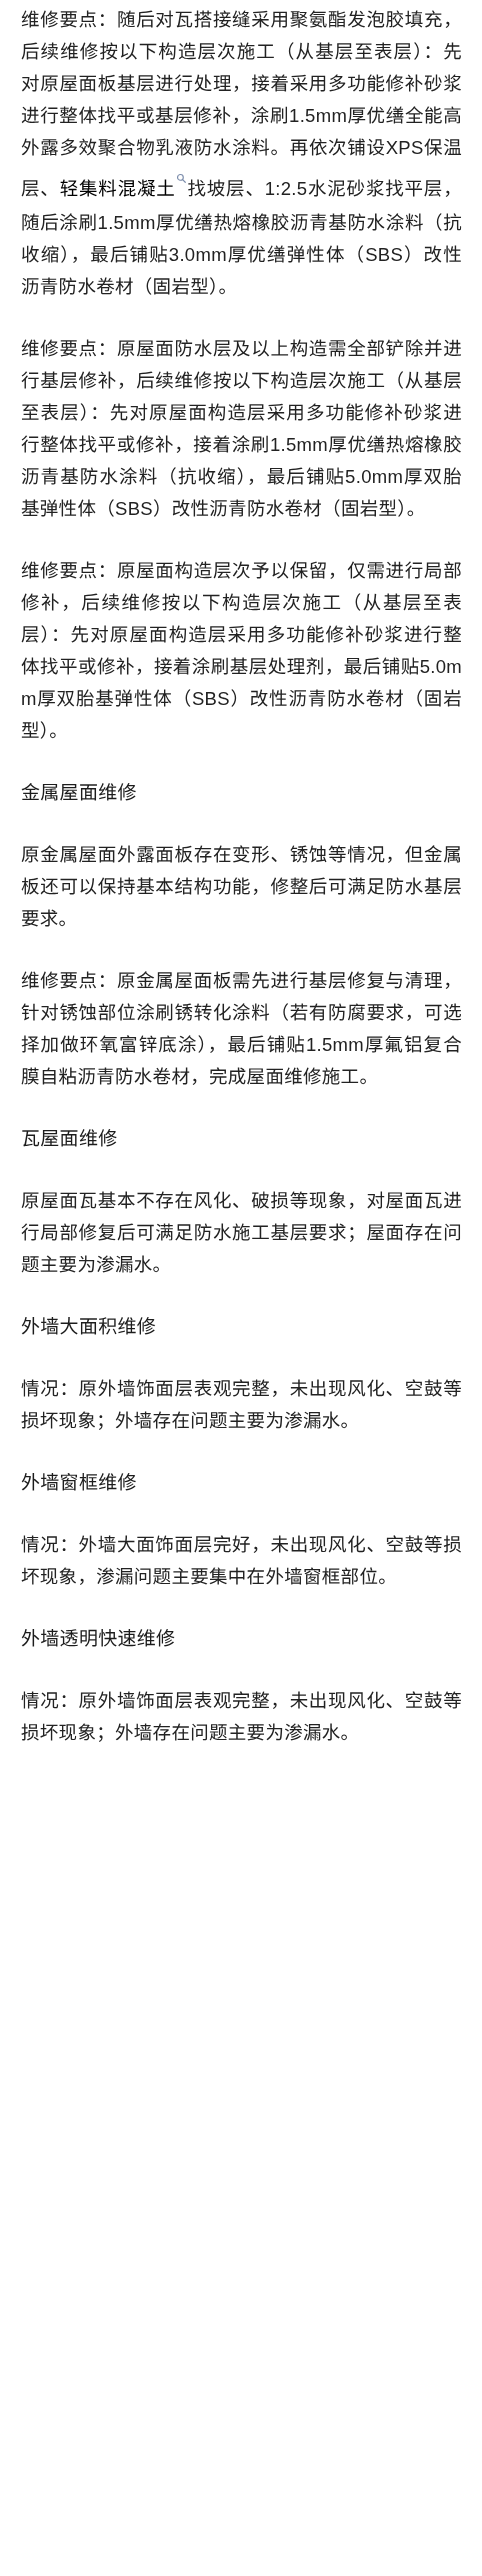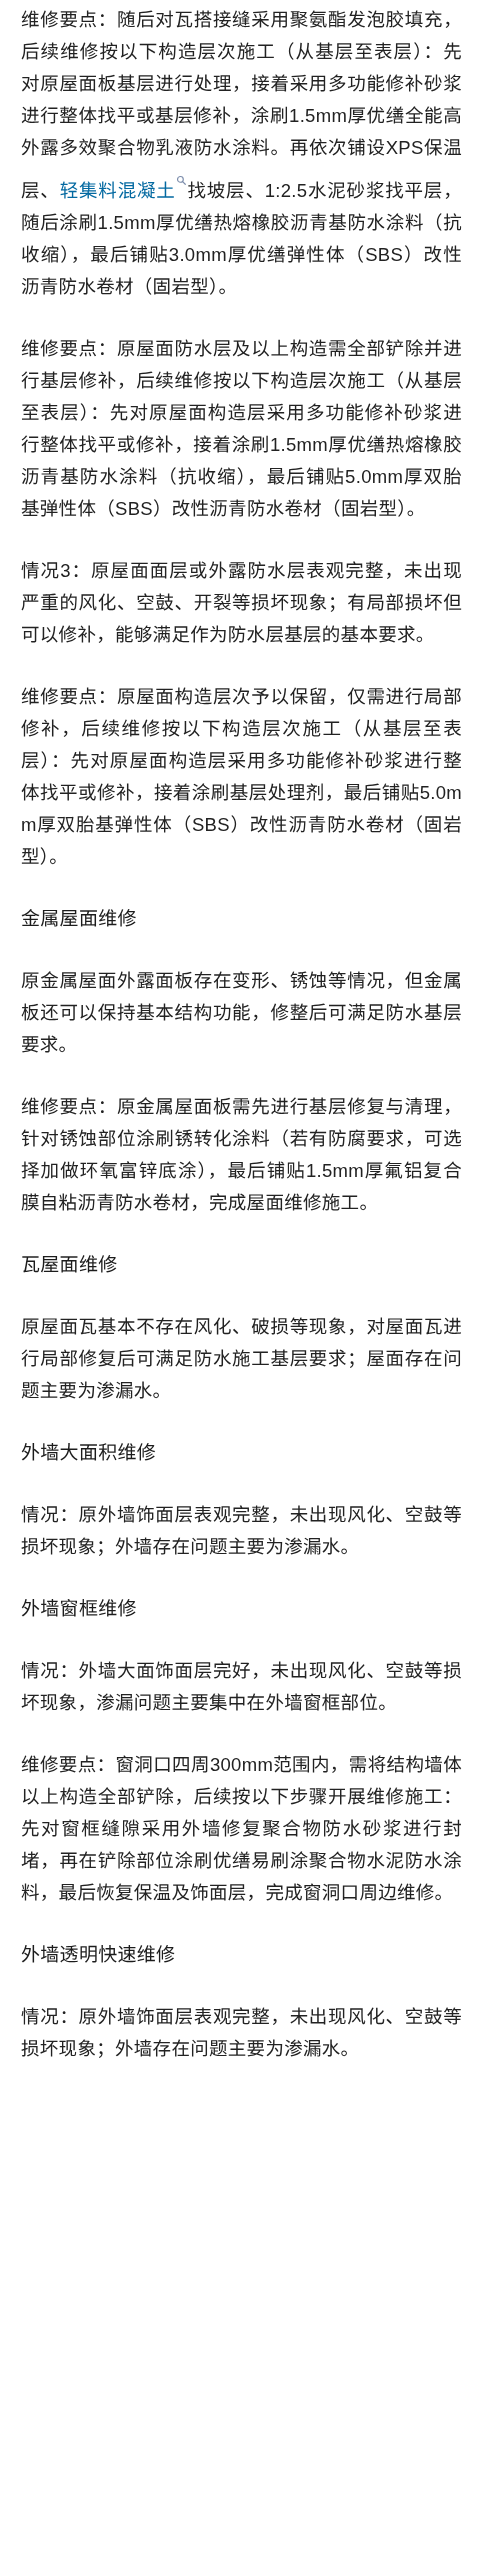--- a/index.html
+++ b/index.html
@@ -26,24 +26,25 @@
   .para:last-child { margin-bottom: 0; }
   .heading {
     font-size: 19px;
     line-height: 32px;
     font-weight: 400;
     color: #1c1c1c;
     letter-spacing: 0.3px;
     margin: 0 0 30px 0;
   }
   .entity-link {
-    color: #0369a1;
+    color: #000000;
     text-decoration: none;
     cursor: pointer;
     white-space: nowrap;
+    font-family: Liberation Mono, monospace;
   }
   .search-sup {
     display: inline-block;
     vertical-align: 10.6px;
     margin-left: 0.7px;
   }
   .search-sup svg {
     width: 10.6px;
     height: 10.6px;
     display: inline-block;
@@ -55,21 +56,20 @@
 <div class="doc">
 
   <p class="para"><span>维修要点：随后对瓦搭接缝采用聚氨酯发泡胶填充，后续维修按以下构造层次施工（从基层至表层）：先对原屋面板基层进行处理，接着采用多功能修补砂浆进行整体找平或基层修补，涂刷1.5mm厚优缮全能高外露多效聚合物乳液防水涂料。再依次铺设XPS保温层、</span><a class="entity-link"><span>轻集料混凝土</span><span class="search-sup"><svg viewBox="0 0 24 24" fill="none" stroke="#7b8cab" stroke-width="2.6" stroke-linecap="round">
             <circle cx="10" cy="10" r="6.5"></circle>
             <line x1="15" y1="15" x2="21" y2="21"></line>
           </svg></span></a><span>找坡层、1:2.5水泥砂浆找平层，随后涂刷1.5mm厚优缮热熔橡胶沥青基防水涂料（抗收缩），最后铺贴3.0mm厚优缮弹性体（SBS）改性沥青防水卷材（固岩型）。</span></p>
 
 
   <p class="para">维修要点：原屋面防水层及以上构造需全部铲除并进行基层修补，后续维修按以下构造层次施工（从基层至表层）：先对原屋面构造层采用多功能修补砂浆进行整体找平或修补，接着涂刷1.5mm厚优缮热熔橡胶沥青基防水涂料（抗收缩），最后铺贴5.0mm厚双胎基弹性体（SBS）改性沥青防水卷材（固岩型）。</p>
 
-  <p class="para">情况3：原屋面面层或外露防水层表观完整，未出现严重的风化、空鼓、开裂等损坏现象；有局部损坏但可以修补，能够满足作为防水层基层的基本要求。</p>
 
   <p class="para">维修要点：原屋面构造层次予以保留，仅需进行局部修补，后续维修按以下构造层次施工（从基层至表层）：先对原屋面构造层采用多功能修补砂浆进行整体找平或修补，接着涂刷基层处理剂，最后铺贴5.0mm厚双胎基弹性体（SBS）改性沥青防水卷材（固岩型）。</p>
 
   <h2 class="heading">金属屋面维修</h2>
 
   <p class="para">原金属屋面外露面板存在变形、锈蚀等情况，但金属板还可以保持基本结构功能，修整后可满足防水基层要求。</p>
 
   <p class="para">维修要点：原金属屋面板需先进行基层修复与清理，针对锈蚀部位涂刷锈转化涂料（若有防腐要求，可选择加做环氧富锌底涂），最后铺贴1.5mm厚氟铝复合膜自粘沥青防水卷材，完成屋面维修施工。</p>
 
   <h2 class="heading">瓦屋面维修</h2>
@@ -79,20 +79,19 @@
 
   <h2 class="heading">外墙大面积维修</h2>
 
   <p class="para">情况：原外墙饰面层表观完整，未出现风化、空鼓等损坏现象；外墙存在问题主要为渗漏水。</p>
 
 
   <h2 class="heading">外墙窗框维修</h2>
 
   <p class="para">情况：外墙大面饰面层完好，未出现风化、空鼓等损坏现象，渗漏问题主要集中在外墙窗框部位。</p>
 
-  <p class="para">维修要点：窗洞口四周300mm范围内，需将结构墙体以上构造全部铲除，后续按以下步骤开展维修施工：先对窗框缝隙采用外墙修复聚合物防水砂浆进行封堵，再在铲除部位涂刷优缮易刷涂聚合物水泥防水涂料，最后恢复保温及饰面层，完成窗洞口周边维修。</p>
 
   <h2 class="heading">外墙透明快速维修</h2>
 
   <p class="para">情况：原外墙饰面层表观完整，未出现风化、空鼓等损坏现象；外墙存在问题主要为渗漏水。</p>
 
 </div>
 
 
 </body></html>

